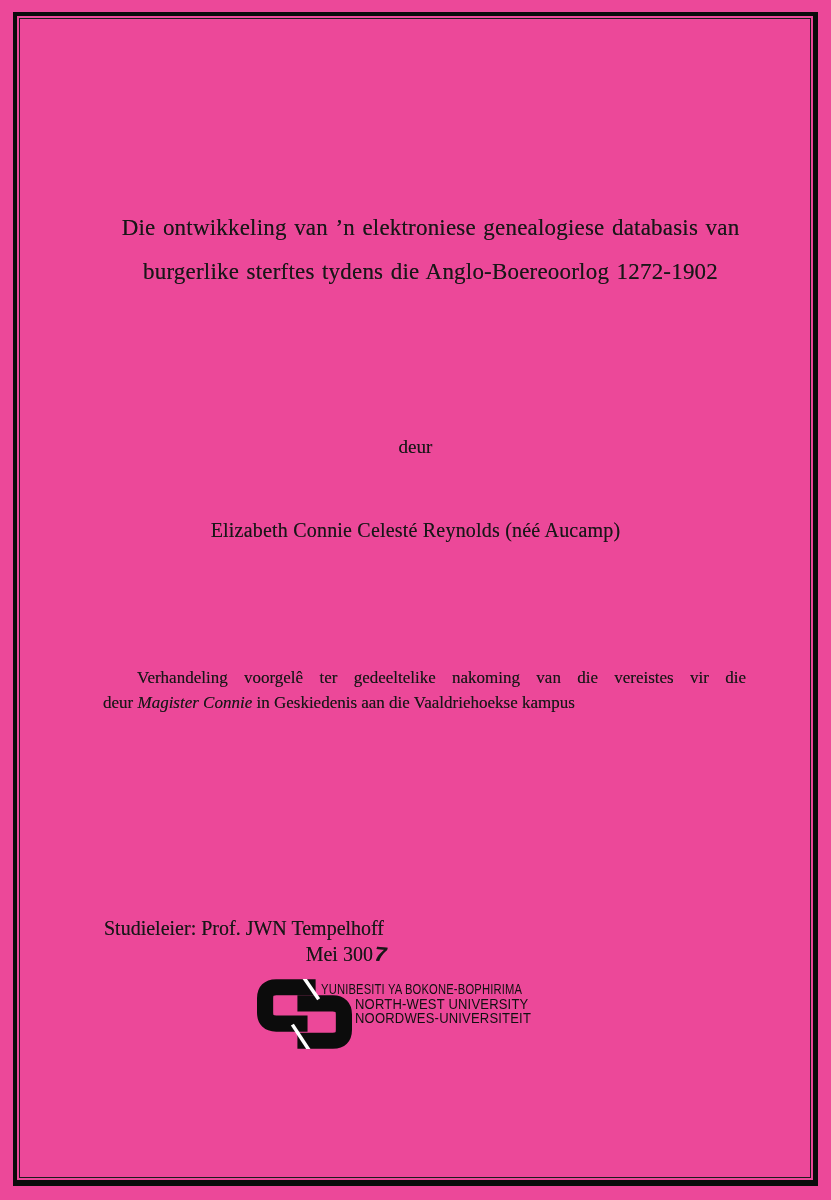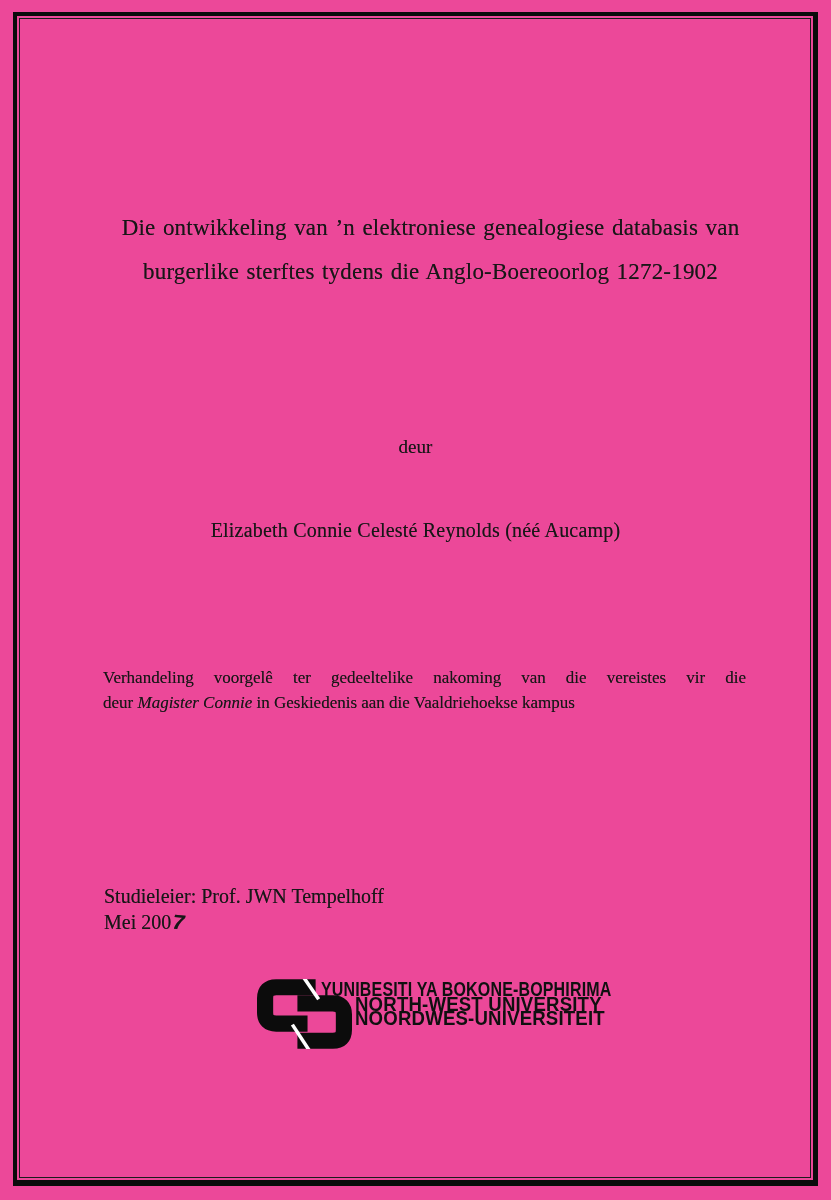--- a/index.html
+++ b/index.html
@@ -48,48 +48,49 @@
     text-align: center;
     font-size: 20px;
     letter-spacing: 0.2px;
   }
   .declaration {
     position: absolute;
     left: 103px; width: 643px; top: 665px;
     font-size: 17px;
     line-height: 25px;
   }
-  .declaration .justified { text-align: justify; text-align-last: justify; }
+  .declaration .justified { text-align: justify; text-align-last: justify; margin-left: 34px; }
   .declaration .italic { font-style: italic; }
   .supervisor-block {
     position: absolute;
-    left: 104px; top: 884px;
+    left: 104px; top: 916px;
     font-size: 20px;
     line-height: 25.5px;
+    text-align: right;
   }
   .seven {
     display: inline-block;
     transform: skew(-14deg, 5deg) scaleX(1.12);
     transform-origin: 50% 80%;
     font-family: "Liberation Sans", sans-serif;
     font-weight: 600;
   }
 
   
   .logo-mark {
     position: absolute;
     left: 257px; top: 979px;
     width: 95px; height: 70px;
   }
   .logo-text {
     position: absolute;
     left: 321px; top: 982px;
     font-family: "Liberation Sans", sans-serif;
-    font-weight: bold;
-    font-size: 20px;
+    font-weight: normal;
+    font-size: 14px;
     color: #101010;
     white-space: nowrap;
   }
   .logo-text .lt-line { height: 14.6px; line-height: 14.6px; transform-origin: left top; }
   .logo-text .lt-1 { transform: scaleX(0.80); letter-spacing: 0.2px; }
   .logo-text .lt-2 { margin-left: 34px; transform: scaleX(0.93); letter-spacing: 0.2px; }
   .logo-text .lt-3 { margin-left: 34px; transform: scaleX(0.93); letter-spacing: 0.2px; }
 </style>
 </head>
 <body>
@@ -109,21 +110,21 @@
 
   <div class="author ink">Elizabeth Connie Celesté Reynolds (néé Aucamp)</div>
 
   <div class="declaration ink">
     <div class="justified">Verhandeling voorgelê ter gedeeltelike nakoming van die vereistes vir die</div>
     <div><span>deur </span><span class="italic">Magister Connie</span><span> in Geskiedenis aan die Vaaldriehoekse kampus</span></div>
   </div>
 
   <div class="supervisor-block ink">
     <div>Studieleier: Prof. JWN Tempelhoff</div>
-    <div><span>Mei 200</span><span class="seven">7</span></div>
+    <div><span>Mei 300</span><span class="seven">7</span></div>
   </div>
 
   <svg class="logo-mark" viewBox="0 0 94 69" xmlns="http://www.w3.org/2000/svg" aria-hidden="true">
     <path d="M 58 8 L 19 8 Q 8 8 8 19 L 8 33 Q 8 44 19 44 L 50 44" fill="none" stroke="#0c0c0c" stroke-width="16"></path>
     <path d="M 40 61 L 75 61 Q 86 61 86 50 L 86 35 Q 86 24 75 24 L 40 24" fill="none" stroke="#0c0c0c" stroke-width="16"></path>
     <path d="M 46 -2 L 61 20" stroke="#ffffff" stroke-width="3.5" fill="none"></path>
     <path d="M 35 45 L 52 71" stroke="#ffffff" stroke-width="3.5" fill="none"></path>
   </svg>
 
   <div class="logo-text">

